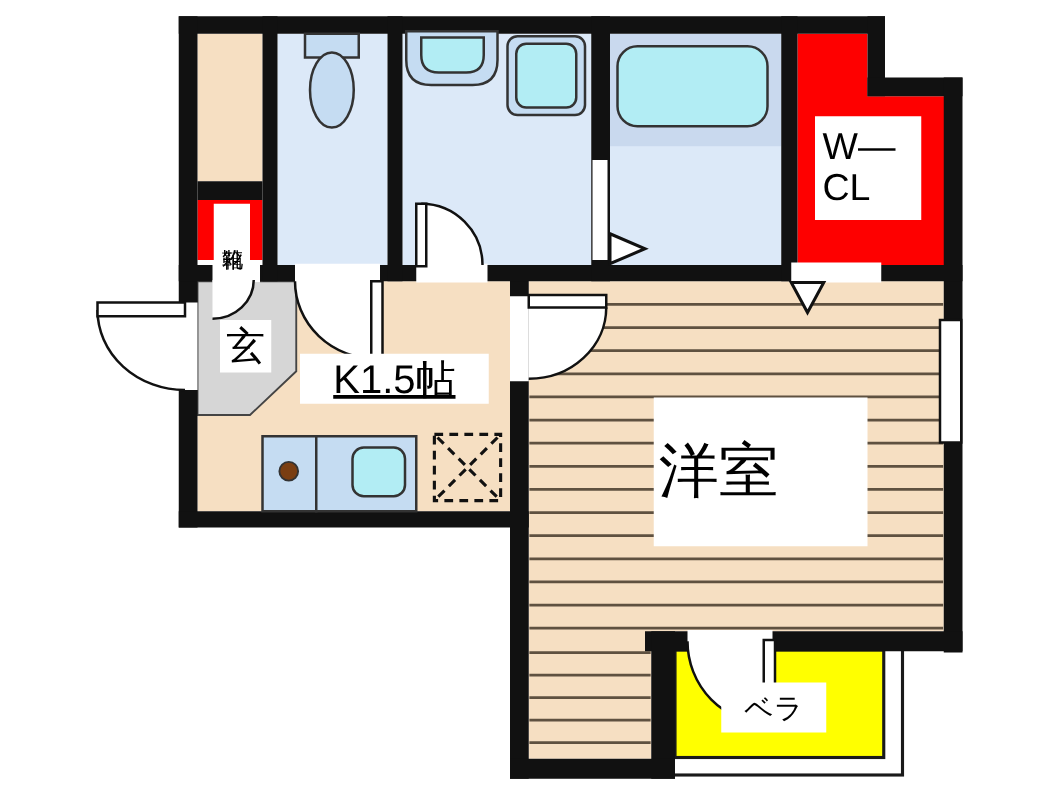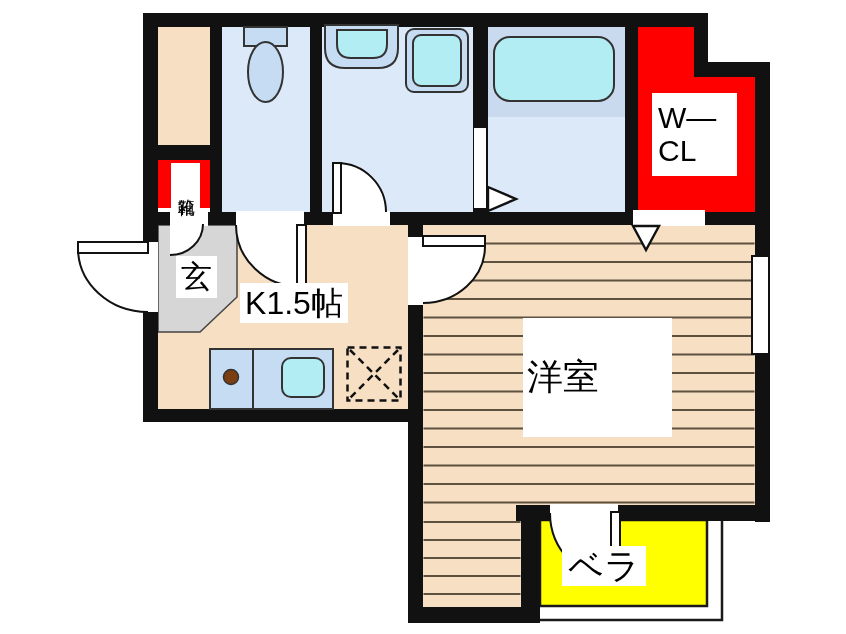--- a/index.html
+++ b/index.html
@@ -13,26 +13,26 @@
   .fix{fill:var(--fixture-blue);stroke:#333;stroke-width:2;}
   .cyan{fill:var(--cyan);stroke:#333;stroke-width:2;}
   .white{fill:#ffffff;}
   .doorfill{fill:#ffffff;}
   .doorarc{fill:none;stroke:#111;stroke-width:2;}
   .leaf{fill:#ffffff;stroke:#111;stroke-width:2;}
   .tri{fill:#ffffff;stroke:#111;stroke-width:2.4;}
   #lbl-shoebox{left:171px;top:163px;width:29px;height:45px;font-size:17px;
        writing-mode:vertical-rl;text-orientation:upright;letter-spacing:0;}
   #lbl-genkan{left:176px;top:256px;width:41px;height:42px;font-size:31px;}
-  #lbl-kitchen{left:240px;top:283px;width:108px;height:40px;font-size:32px;font-weight:500;}
-  #lbl-living{left:523px;top:318px;width:149px;height:119px;font-size:36px;font-weight:500;
+  #lbl-kitchen{left:240px;top:283px;width:151px;height:40px;font-size:32px;font-weight:500;text-decoration:underline;}
+  #lbl-living{left:523px;top:318px;width:171px;height:119px;font-size:48px;font-weight:500;
        flex-direction:column;align-items:flex-start;padding-left:4px;box-sizing:border-box;}
   #lbl-wcl{left:652px;top:93px;width:85px;height:83px;font-size:30px;font-weight:500;
        flex-direction:column;align-items:flex-start;padding-left:6px;box-sizing:border-box;}
-  #lbl-veranda{left:562px;top:546px;width:84px;height:40px;font-size:35px;font-weight:500;}
+  #lbl-veranda{left:577px;top:546px;width:84px;height:40px;font-size:23px;font-weight:500;}
 </style>
 </head>
 <body>
 
 <div id="plan">
 <svg width="846" height="634" viewBox="0 0 846 634">
 
   <g>
     <rect x="158" y="27" width="52" height="118" fill="var(--floor)"></rect>
     <rect x="158" y="160" width="52" height="48" fill="var(--red)"></rect>

